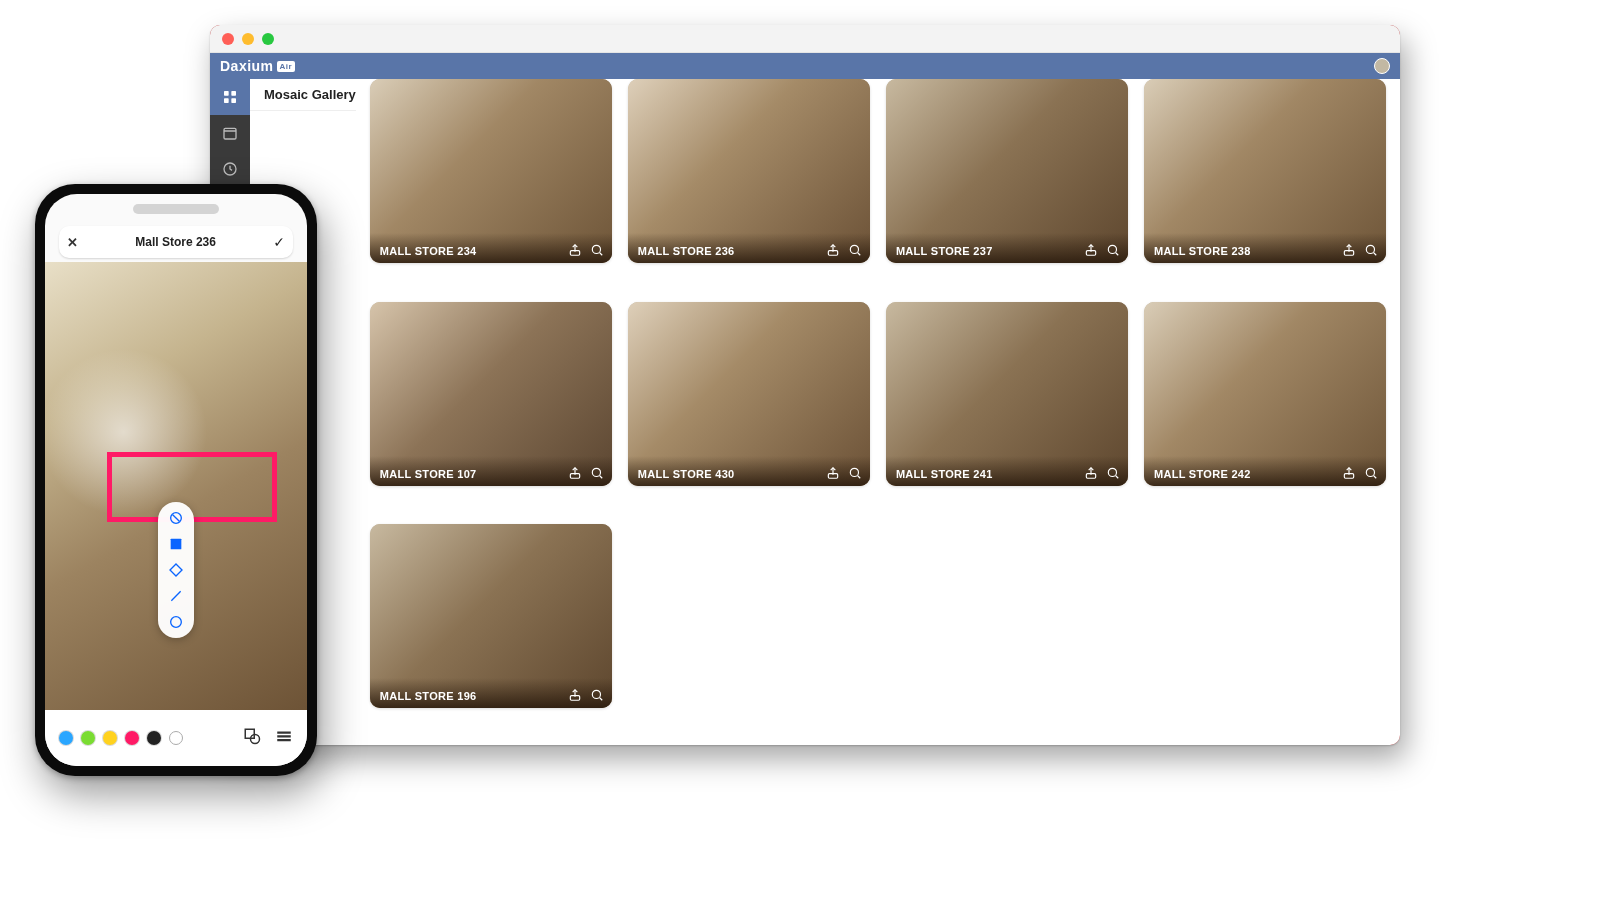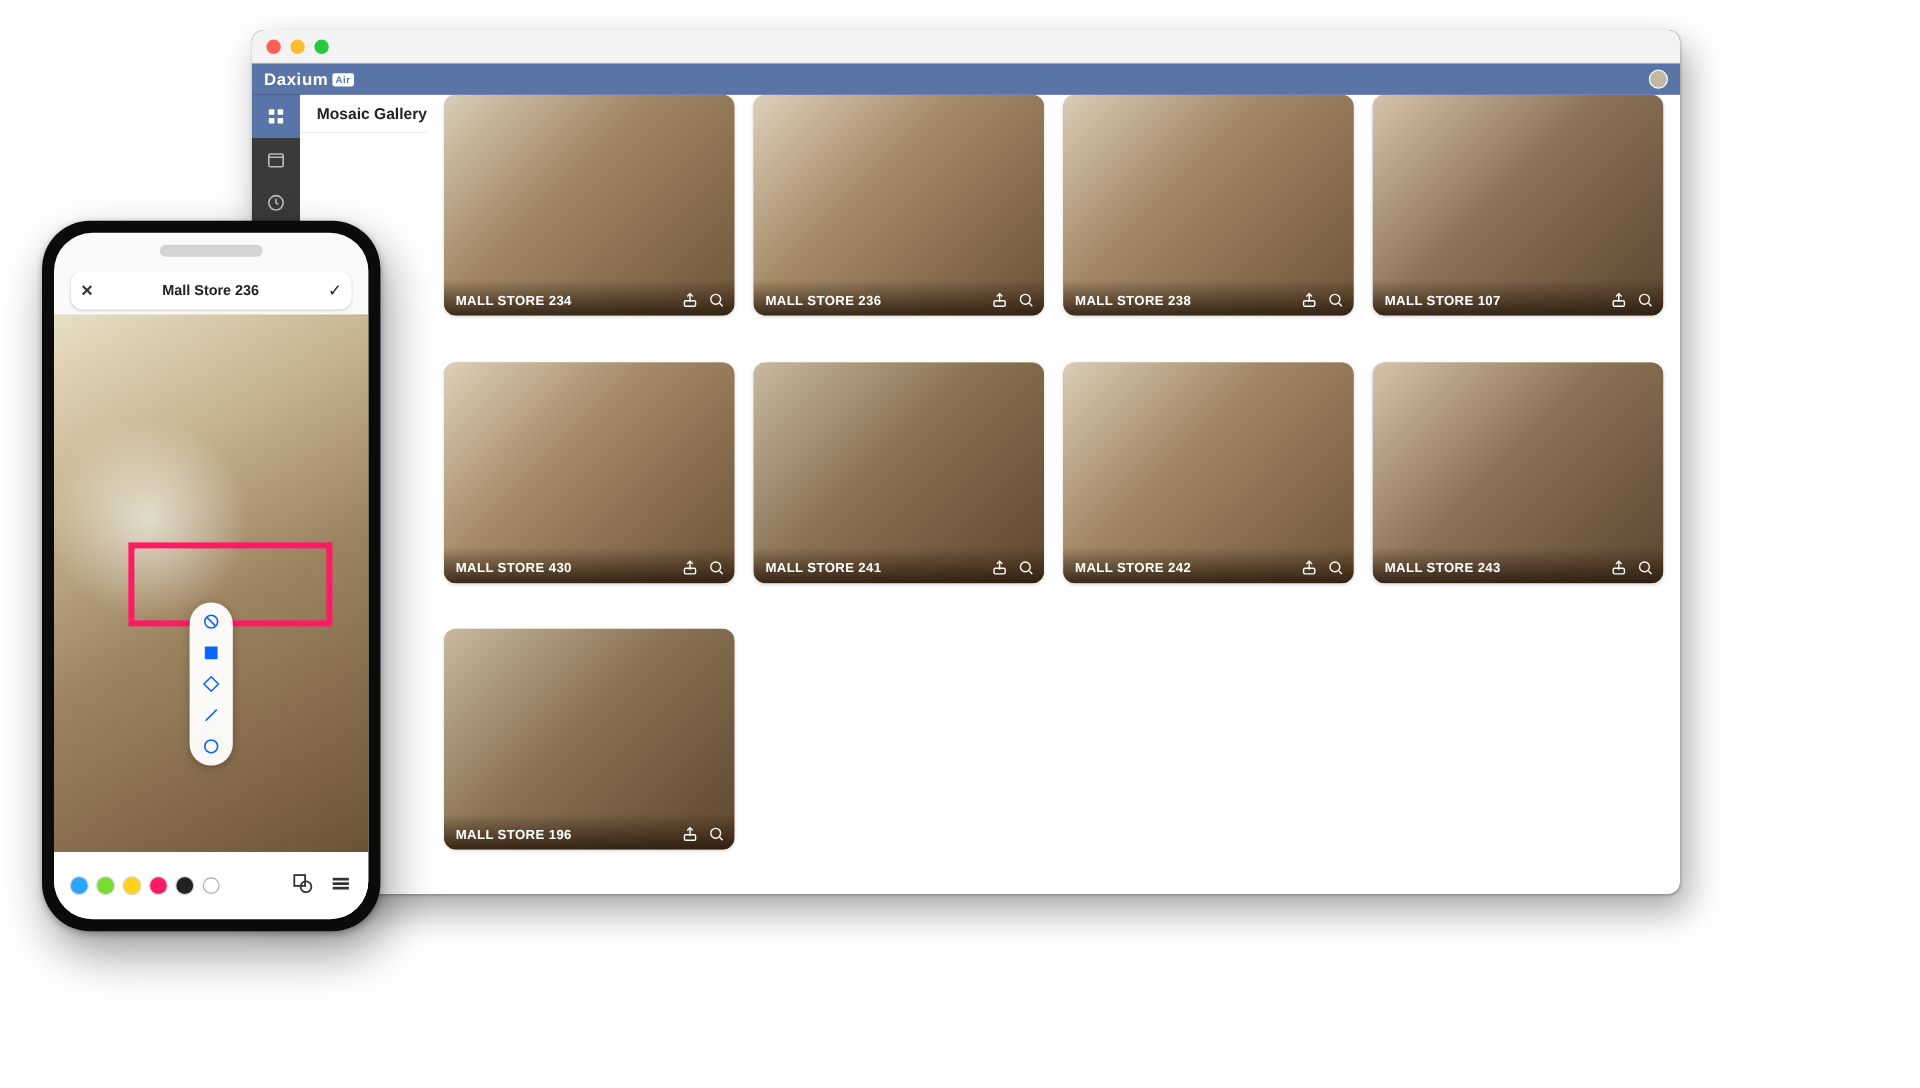--- a/index.html
+++ b/index.html
@@ -13,21 +13,21 @@
 
   
   .window {
     position: absolute;
     left: 210px;
     top: 25px;
     width: 1190px;
     height: 720px;
     border-radius: 10px;
     overflow: hidden;
-    background: #4c1d95;
+    background: #b91c1c;
     box-shadow: 6px 14px 30px rgba(0,0,0,0.35), 0 1px 2px rgba(0,0,0,0.2);
   }
 
   
   .titlebar {
     height: 28px;
     background: #f3f3f3;
     display: flex;
     align-items: center;
     padding-left: 12px;
@@ -380,20 +380,41 @@
                 <span>
                   <svg viewBox="0 0 24 24" fill="none" stroke="currentColor" stroke-width="2">
                     <circle cx="11" cy="11" r="7"></circle>
                     <path d="M21 21l-4.3-4.3"></path>
                   </svg>
                 </span>
               </span>
             </div>
           </div>
           <div class="card">
+            <div class="card-img" style="background: linear-gradient(135deg, rgb(201, 187, 162), rgb(138, 114, 83) 45%, rgb(92, 69, 45));"></div>
+            <div class="card-overlay">
+              <span class="card-label">MALL STORE 237</span>
+              <span class="card-icons">
+                <span>
+                  <svg viewBox="0 0 24 24" fill="none" stroke="currentColor" stroke-width="2">
+                    <path d="M12 3v12"></path>
+                    <path d="M8 7l4-4 4 4"></path>
+                    <rect x="4" y="13" width="16" height="8" rx="2"></rect>
+                  </svg>
+                </span>
+                <span>
+                  <svg viewBox="0 0 24 24" fill="none" stroke="currentColor" stroke-width="2">
+                    <circle cx="11" cy="11" r="7"></circle>
+                    <path d="M21 21l-4.3-4.3"></path>
+                  </svg>
+                </span>
+              </span>
+            </div>
+          </div>
+          <div class="card">
             <div class="card-img" style="background: linear-gradient(135deg, rgb(221, 209, 188), rgb(163, 137, 102) 40%, rgb(110, 85, 56));"></div>
             <div class="card-overlay">
               <span class="card-label">MALL STORE 238</span>
               <span class="card-icons">
                 <span>
                   <svg viewBox="0 0 24 24" fill="none" stroke="currentColor" stroke-width="2">
                     <path d="M12 3v12"></path>
                     <path d="M8 7l4-4 4 4"></path>
                     <rect x="4" y="13" width="16" height="8" rx="2"></rect>
                   </svg>
@@ -467,41 +488,20 @@
                     <path d="M21 21l-4.3-4.3"></path>
                   </svg>
                 </span>
               </span>
             </div>
           </div>
           <div class="card">
             <div class="card-img" style="background: linear-gradient(135deg, rgb(221, 209, 188), rgb(163, 137, 102) 40%, rgb(110, 85, 56));"></div>
             <div class="card-overlay">
               <span class="card-label">MALL STORE 242</span>
-              <span class="card-icons">
-                <span>
-                  <svg viewBox="0 0 24 24" fill="none" stroke="currentColor" stroke-width="2">
-                    <path d="M12 3v12"></path>
-                    <path d="M8 7l4-4 4 4"></path>
-                    <rect x="4" y="13" width="16" height="8" rx="2"></rect>
-                  </svg>
-                </span>
-                <span>
-                  <svg viewBox="0 0 24 24" fill="none" stroke="currentColor" stroke-width="2">
-                    <circle cx="11" cy="11" r="7"></circle>
-                    <path d="M21 21l-4.3-4.3"></path>
-                  </svg>
-                </span>
-              </span>
-            </div>
-          </div>
-          <div class="card">
-            <div class="card-img" style="background: linear-gradient(135deg, rgb(217, 199, 174), rgb(140, 115, 87) 45%, rgb(89, 68, 48));"></div>
-            <div class="card-overlay">
-              <span class="card-label">MALL STORE 243</span>
               <span class="card-icons">
                 <span>
                   <svg viewBox="0 0 24 24" fill="none" stroke="currentColor" stroke-width="2">
                     <path d="M12 3v12"></path>
                     <path d="M8 7l4-4 4 4"></path>
                     <rect x="4" y="13" width="16" height="8" rx="2"></rect>
                   </svg>
                 </span>
                 <span>
                   <svg viewBox="0 0 24 24" fill="none" stroke="currentColor" stroke-width="2">

